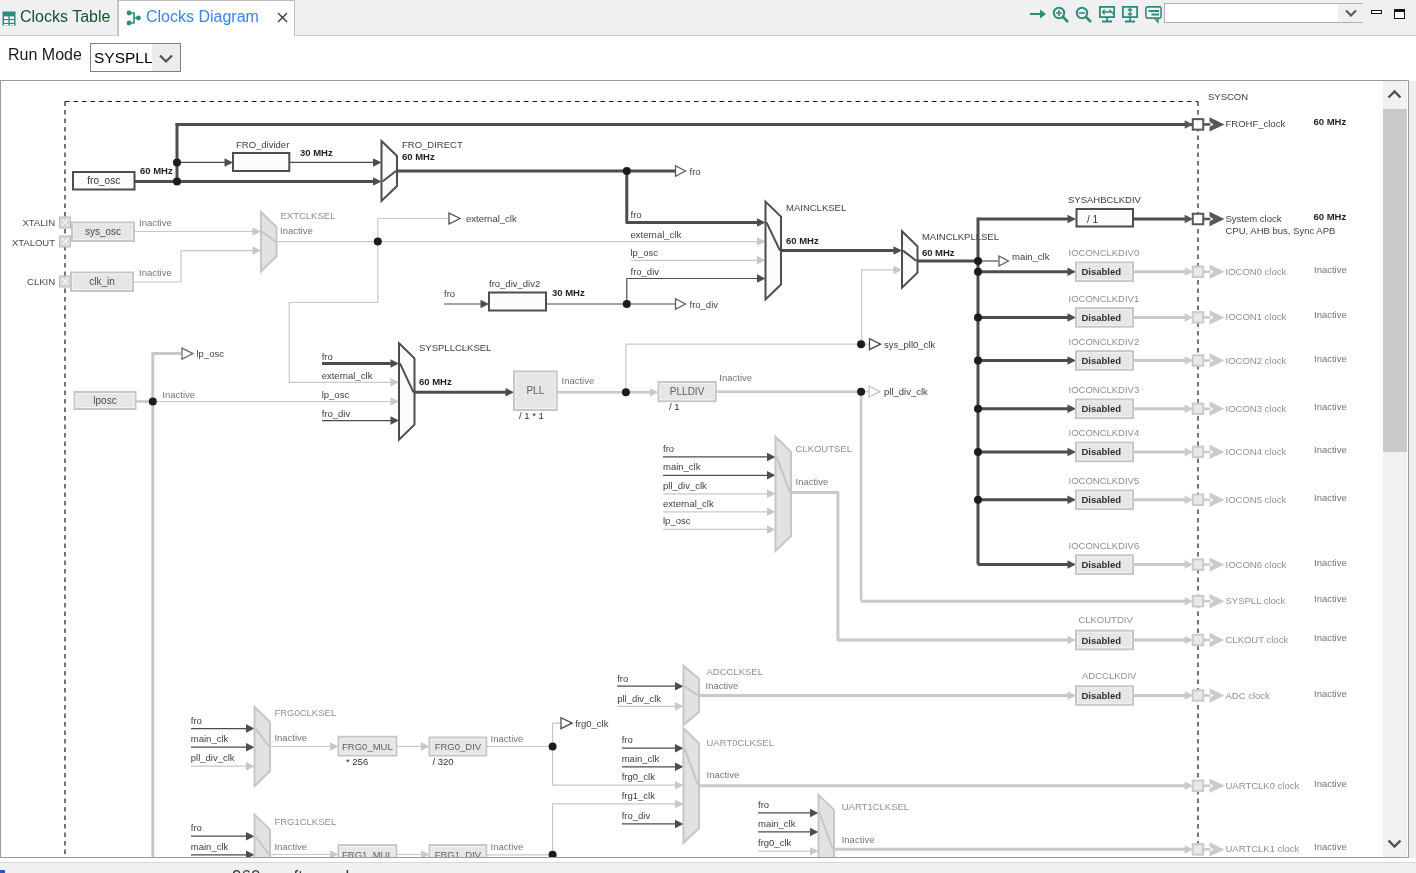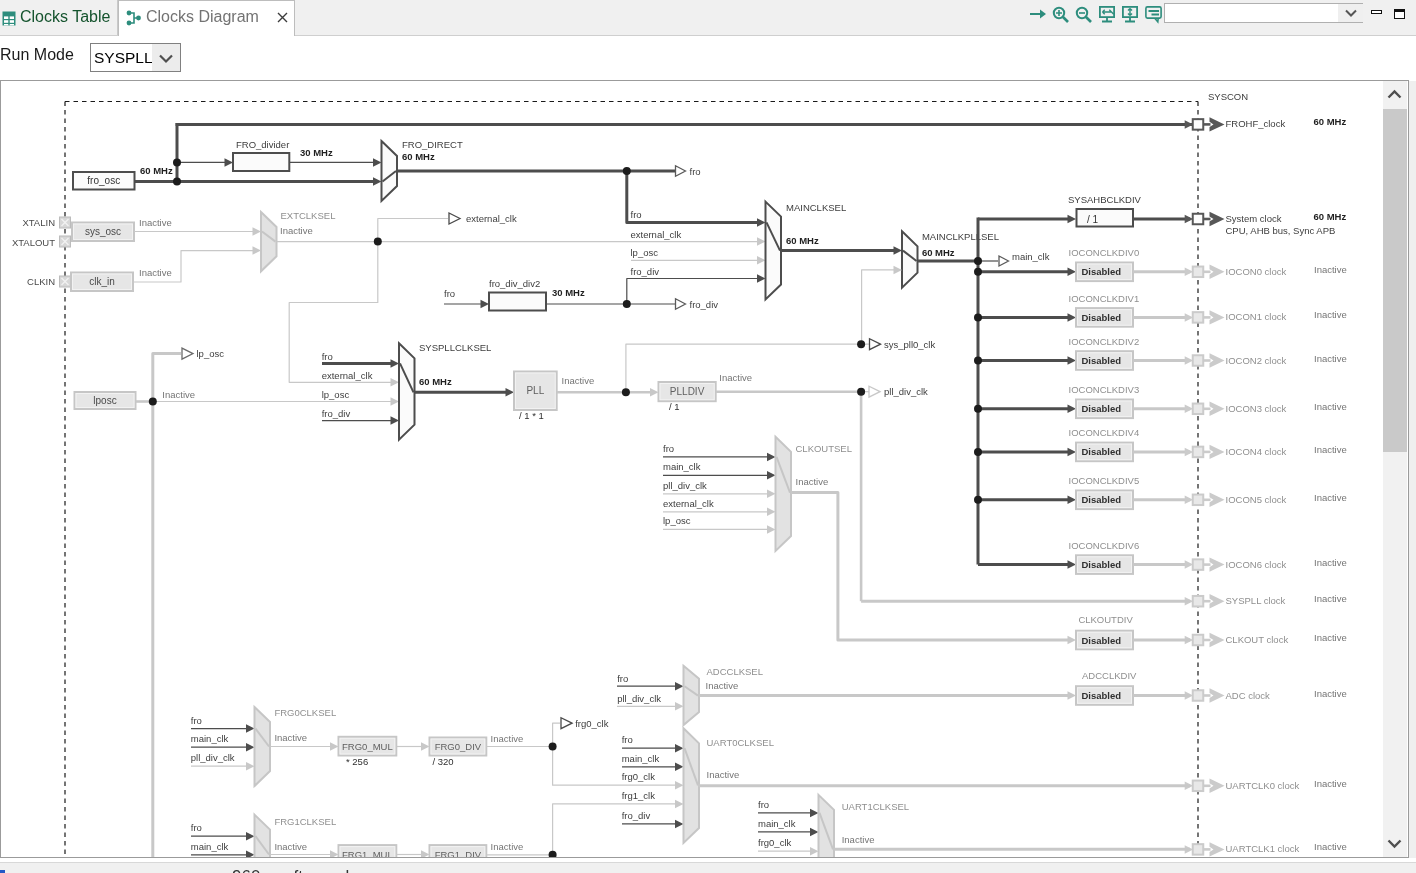--- a/index.html
+++ b/index.html
@@ -20,21 +20,21 @@
 </svg>
 <div class="abs" style="left:20px;top:8px;font-size:16px;color:#14532d">Clocks Table</div>
 <svg class="abs" style="left:125px;top:10px" width="17" height="16" viewBox="0 0 17 16">
  <g fill="none" stroke="#2d8d7d" stroke-width="1.6">
   <path d="M5,3 H9 V13 H5 M9,8 H13"></path>
  </g>
  <circle cx="4" cy="3" r="2.4" fill="#2d8d7d"></circle>
  <circle cx="4" cy="13" r="2.4" fill="#2d8d7d"></circle>
  <circle cx="13.5" cy="8" r="2.4" fill="#2d8d7d"></circle>
 </svg>
-<div class="abs" style="left:146px;top:8px;font-size:16px;color:#737373">Clocks Diagram</div>
+<div class="abs" style="left:146px;top:8px;font-size:16px;color:#3b82f6">Clocks Diagram</div>
 <svg class="abs" style="left:276px;top:11px" width="13" height="13" viewBox="0 0 13 13">
  <path d="M2,2 L11,11 M2,11 L11,2" stroke="#3c3c3c" stroke-width="1.4"></path>
 </svg>
 
 <svg class="abs" style="left:1028px;top:5px" width="140" height="20" viewBox="0 0 140 20">
  <g stroke="#2d8d7d" fill="none">
   <path d="M2,9 H13" stroke-width="2"></path>
       <path d="M12,4.5 L18,9 L12,13.5 Z" fill="#2d8d7d" stroke="none"></path>
   <circle cx="31" cy="8" r="5.2" stroke-width="2"></circle>
       <path d="M35,12 L40,17" stroke-width="2.6"></path>
@@ -60,21 +60,21 @@
  </g>
 </svg>
 <div class="abs" style="left:1164px;top:3px;width:199px;height:20px;background:#fff;border:1px solid #b0b0b0"></div>
 <div class="abs" style="left:1338px;top:4px;width:25px;height:18px;background:#efefef"></div>
 <svg class="abs" style="left:1344px;top:9px" width="14" height="9" viewBox="0 0 14 9">
     <path d="M2,1.5 L7,6.5 L12,1.5" stroke="#555" stroke-width="2" fill="none"></path>
   </svg>
 <div class="abs" style="left:1370.5px;top:9.5px;width:11px;height:4.5px;border:1.6px solid #111;background:#fff"></div>
 <div class="abs" style="left:1393.5px;top:8.5px;width:11px;height:10px;border:1.6px solid #111;border-top:3.2px solid #111;background:#fff"></div>
 
-<div class="abs" style="left:0;top:46px;font-size:16px;color:#1a1a1a">Run Mode</div>
+<div class="abs" style="left:8px;top:46px;font-size:16px;color:#1a1a1a">Run Mode</div>
 <div class="abs" style="left:90px;top:43px;width:91px;height:29px;background:#fff;border:1px solid #808080"></div>
 <div class="abs" style="left:94px;top:49px;font-size:15.5px;color:#000">SYSPLL</div>
 <div class="abs" style="left:152px;top:44px;width:28px;height:27px;background:#ececec"></div>
 <svg class="abs" style="left:158px;top:54px" width="16" height="10" viewBox="0 0 16 10">
     <path d="M2,1.5 L8,7.5 L14,1.5" stroke="#4f4f4f" stroke-width="2.2" fill="none"></path>
   </svg>
 
 <div class="abs" style="left:0;top:80px;width:1409px;height:778px;background:#fff;border:1px solid #9b9b9b"></div>
 <svg class="abs" style="left:0;top:81px" width="1409" height="776" viewBox="0 81 1409 776">
 <g font-family="Liberation Sans, sans-serif">

